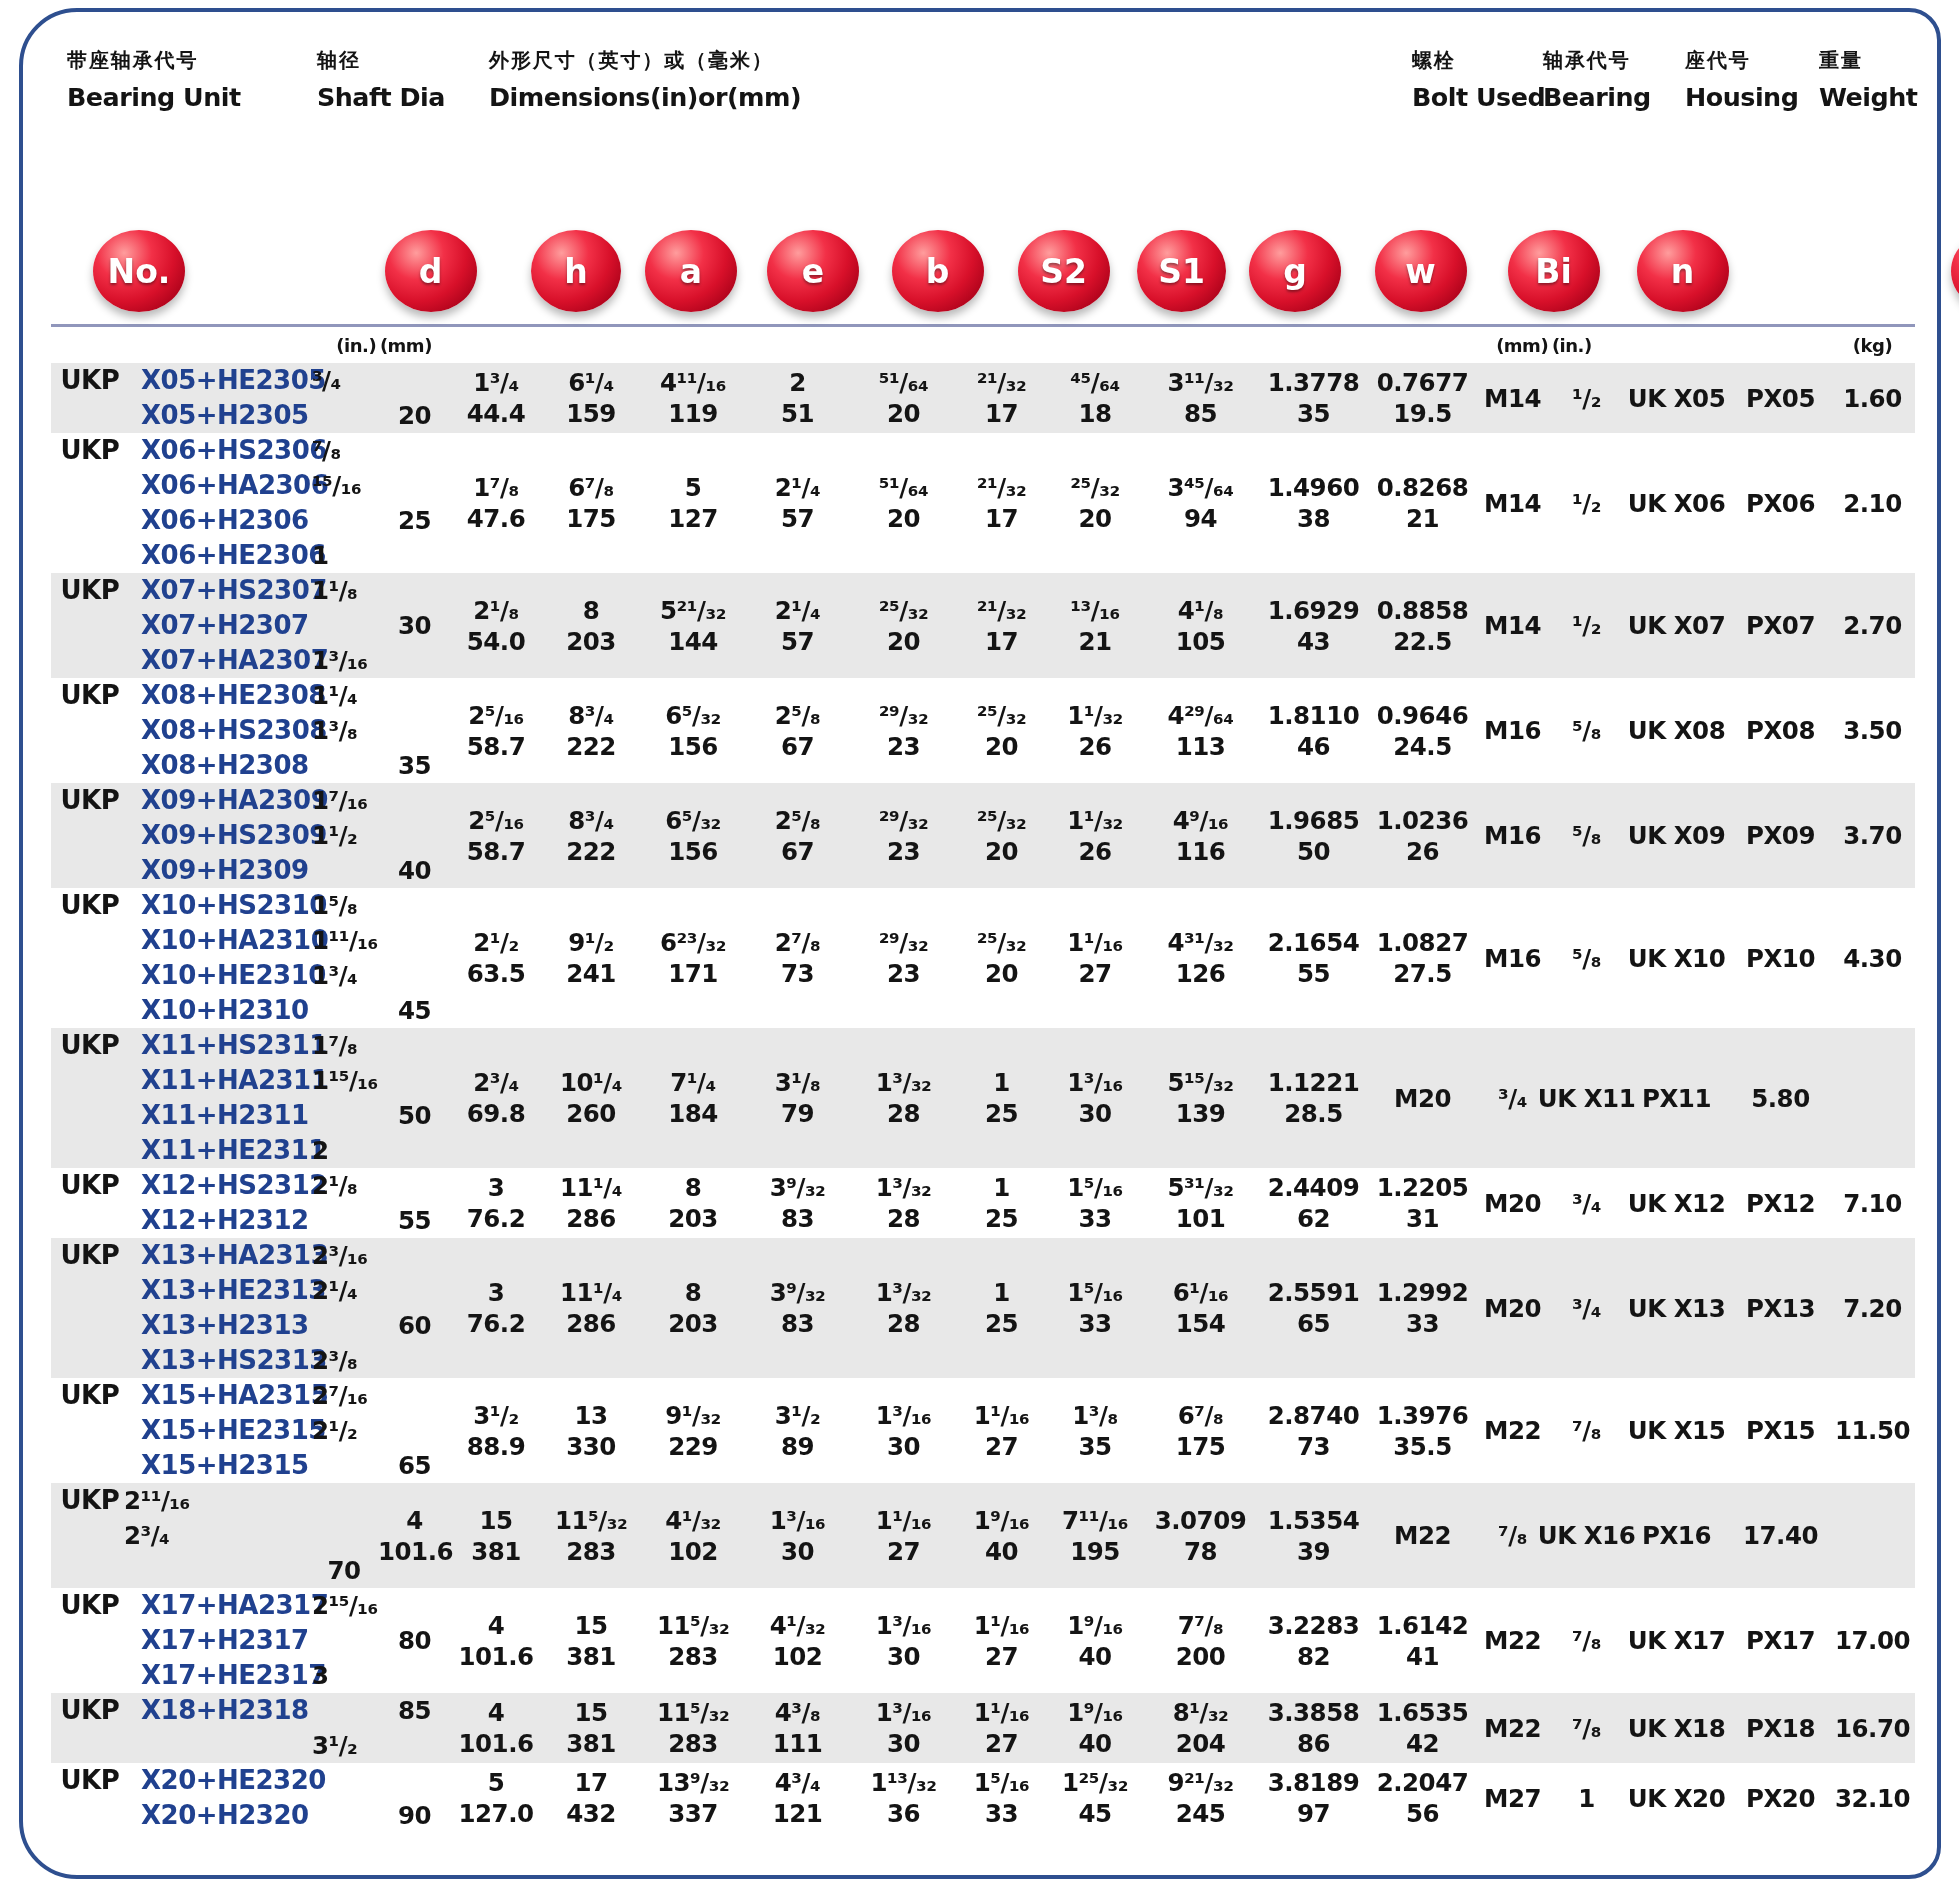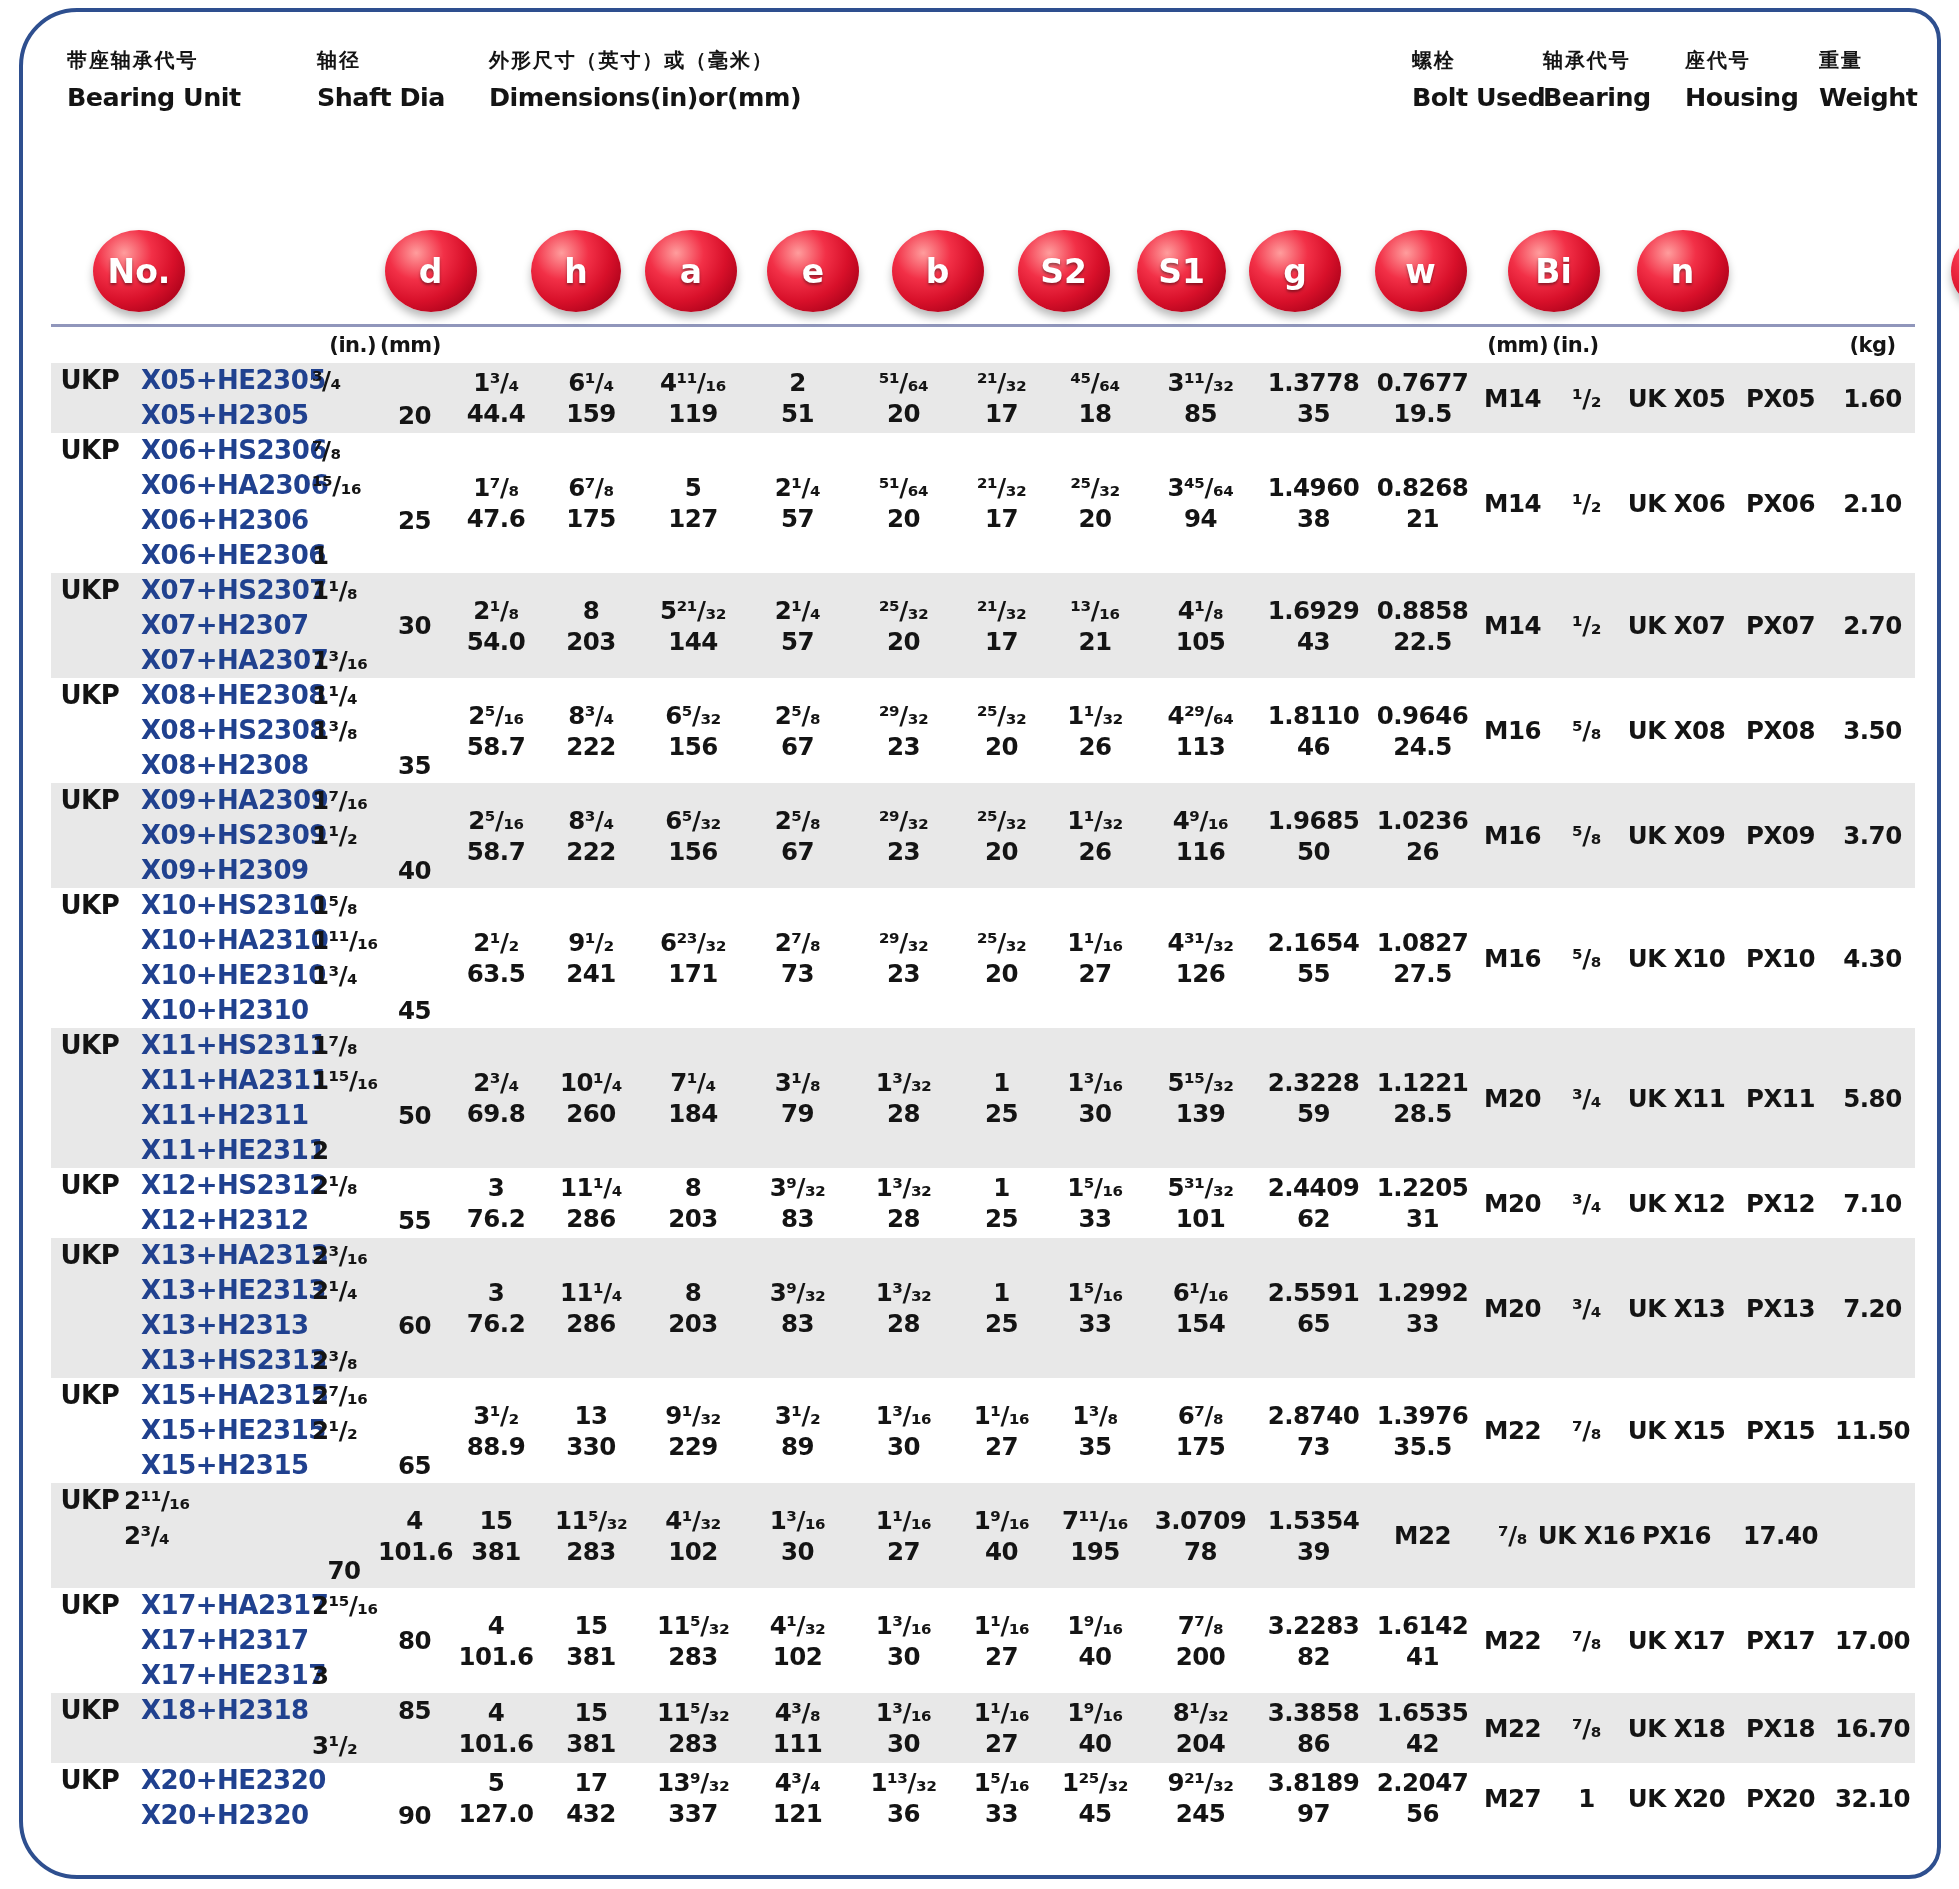--- a/index.html
+++ b/index.html
@@ -19,21 +19,21 @@
   
   .bubble-row{margin-top:79px;height:87px;align-items:center;gap:20px;}
   .bubwrap{display:flex;justify-content:center;align-items:center;}
   .bubwrap.first{justify-content:flex-start;padding-left:42px;}
   .bubble{width:92px;height:82px;border-radius:50%;
      background:radial-gradient(ellipse at 34% 28%, #ff9d9d 0%, #f23047 32%, #d8102a 58%, #a50018 86%, #8c0014 100%);
      color:#fff;font-size:33px;display:flex;align-items:center;justify-content:center;
      text-shadow:0 1.9px 2.8px rgba(0,0,0,.4);box-shadow:0 5.6px 8.5px rgba(0,0,0,.28);}
   .rule{height:2.8px;background:var(--rule,#9096bb);margin-top:9.4px;}
   
-  .units-row{height:36px;align-items:center;font-size:21px;letter-spacing:-0.5px;}
+  .units-row{height:36px;align-items:center;font-size:18px;letter-spacing:-0.5px;}
   .ucell{text-align:center;white-space:nowrap;}
   .ucell.r{text-align:right;padding-right:1.9px;}
   .ucell.l{text-align:left;padding-left:1.9px;}
   
   .group{align-items:stretch;}
   .group.shaded{background:var(--rowbg,#e8e8e8);}
   .gprefix{font-size:26px;line-height:35px;padding-left:9.4px;letter-spacing:-0.5px;}
   .gmodels,.gdin,.gdmm{display:flex;flex-direction:column;}
   .mline{height:35px;line-height:35px;font-size:26px;color:var(--model,#20418f);
          padding-left:19px;white-space:nowrap;letter-spacing:-0.5px;}
@@ -565,24 +565,20 @@
           </div>
           <div class="gdim">
             <div class="vin">1³/₁₆</div>
             <div class="vmm">30</div>
           </div>
           <div class="gdim">
             <div class="vin">5¹⁵/₃₂</div>
             <div class="vmm">139</div>
           </div>
           <div class="gdim">
-            <div class="vin">2.3228</div>
-            <div class="vmm">59</div>
-          </div>
-          <div class="gdim">
             <div class="vin">1.1221</div>
             <div class="vmm">28.5</div>
           </div>
           <div class="gsingle">M20</div>
           <div class="gsingle">³/₄</div>
           <div class="gsingle">UK X11</div>
           <div class="gsingle">PX11</div>
           <div class="gsingle">5.80</div>
         </div>
         <div class="grid group">

